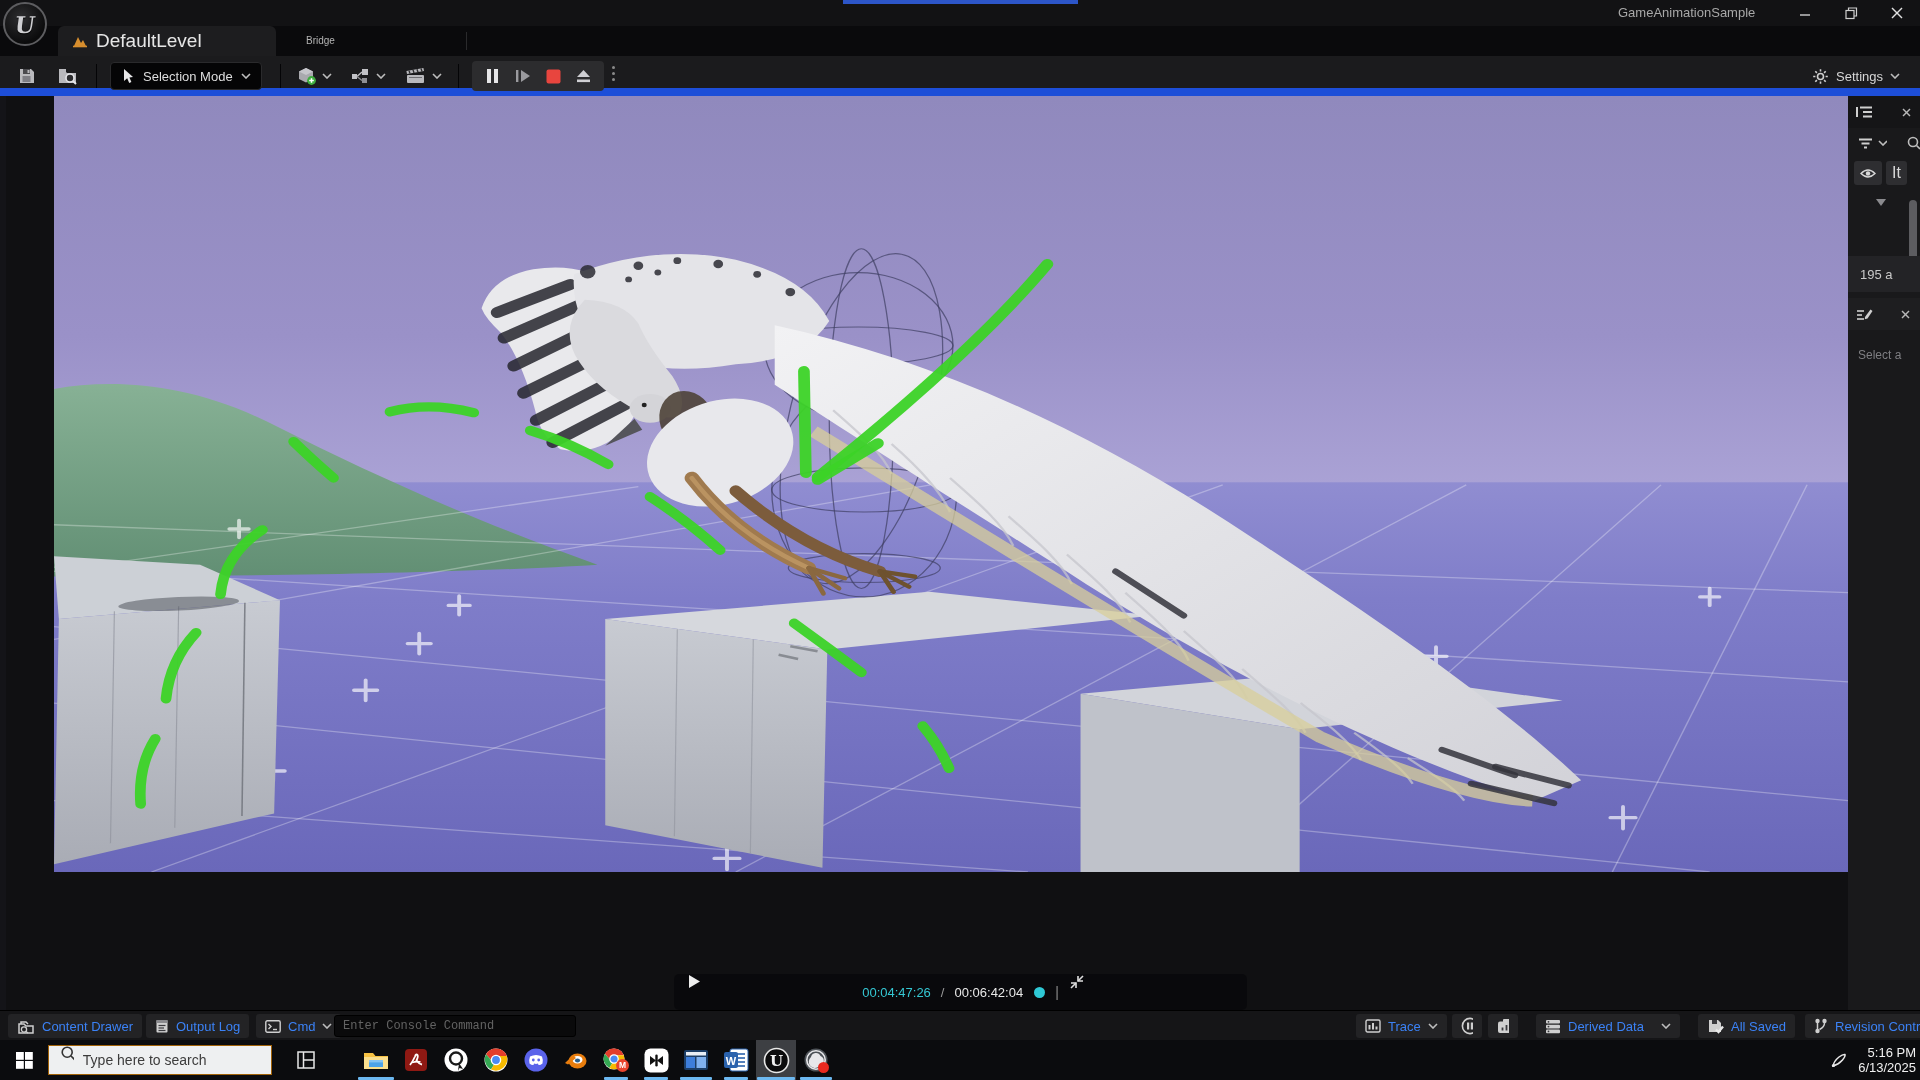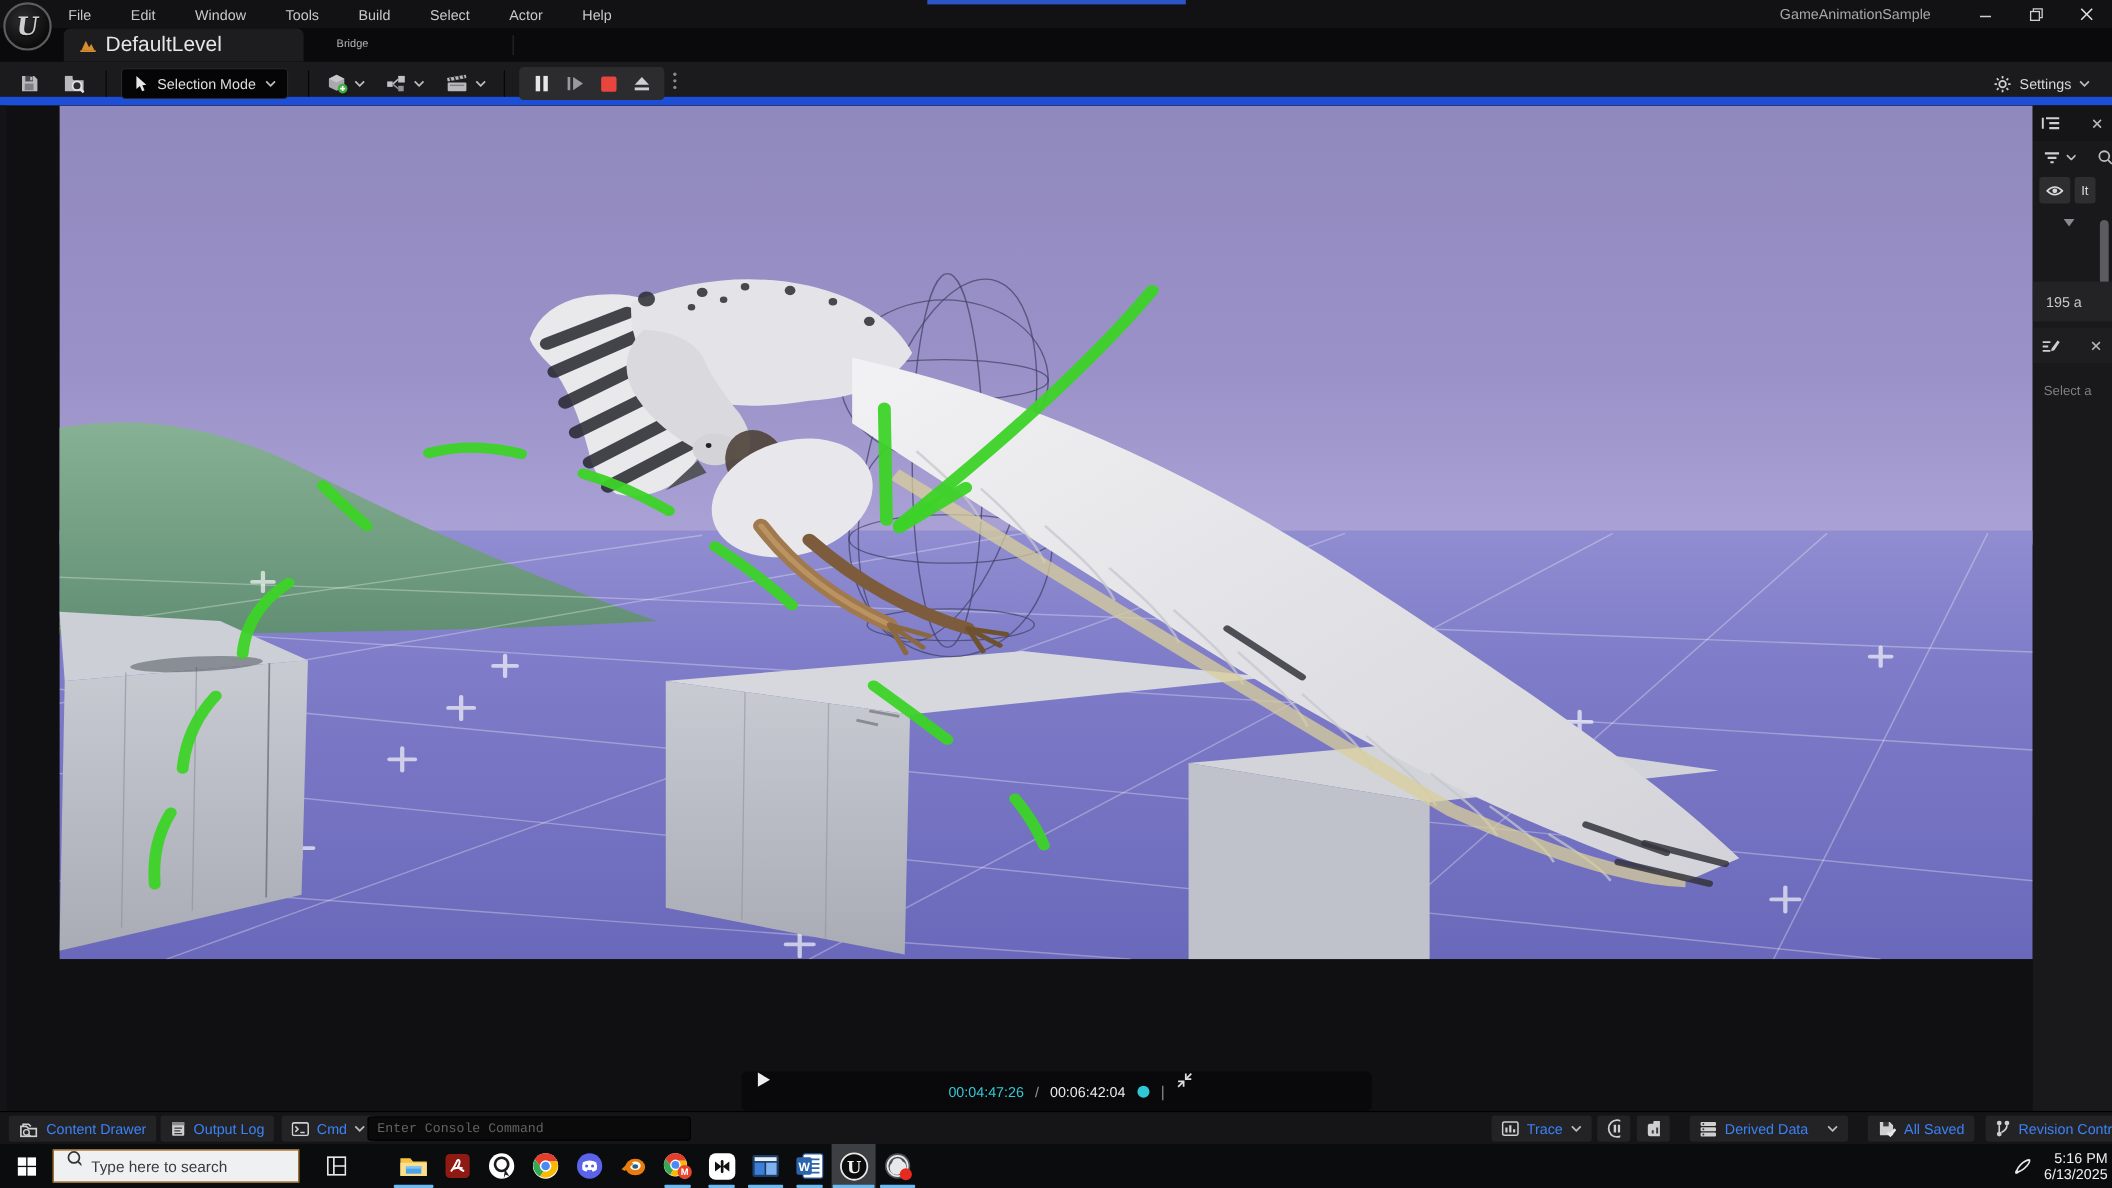--- a/index.html
+++ b/index.html
@@ -48,33 +48,33 @@
   .ptrack .rail { position:absolute; left:0; right:0; top:6px; height:3px; background:#7d7d85; opacity:.55; border-radius:2px; }
   .ptrack .fill { position:absolute; left:0; top:6px; height:3px; background:#2fc9d6; border-radius:2px; }
   .ptrack .knob { position:absolute; top:2px; width:11px; height:11px; margin-left:-5px; border-radius:50%; background:#2fc9d6; }
   .pdiv { color:#8a8a8a; font-size:14px; }
   .rpanel { position:absolute; right:0; top:0; width:72px; height:914px; background:#19191b; overflow:hidden; }
   .rp-row { position:relative; width:72px; }
   .rp-head { height:32px; background:#151517; display:flex; align-items:center; gap:6px; padding-left:8px; }
   .rp-filter { height:30px; display:flex; align-items:center; gap:6px; padding-left:10px; }
   .rp-eyerow { height:30px; display:flex; align-items:center; gap:4px; padding-left:6px; }
   .rp-tile { background:#2e2e31; border-radius:3px; height:24px; display:flex; align-items:center; justify-content:center; padding:0 6px; }
-  .rp-it { color:#d8d8d8; font-size:12px; }
+  .rp-it { color:#d8d8d8; font-size:16px; }
   .rp-exp { height:28px; display:flex; align-items:center; padding-left:28px; }
   .rp-scroll { position:absolute; right:3px; top:104px; width:8px; height:82px; background:#5c5c60; border-radius:4px; }
   .rp-count { position:absolute; left:0; top:160px; width:72px; height:36px; background:#232326;
               display:flex; align-items:center; padding-left:12px; color:#c9c9c9; font-size:13px; }
   .rp-dhead { position:absolute; left:0; top:202px; width:72px; height:32px; background:#1e1e20;
               display:flex; align-items:center; gap:8px; padding-left:8px; }
   .rp-hint { position:absolute; left:10px; top:252px; color:#7f7f83; font-size:12px; white-space:nowrap; }
   .statusbar { position:relative; height:30px; background:#151517; border-top:1px solid #000; }
   .sb-tile { position:absolute; top:3px; height:24px; background:#232325; border-radius:3px;
              display:flex; align-items:center; gap:7px; padding:0 9px; }
   .sb-label { color:#3b82f6; font-size:13px; white-space:nowrap; }
-  .console-input { position:absolute; left:334px; top:4px; width:294px; height:22px; background:#0a0a0b;
+  .console-input { position:absolute; left:334px; top:4px; width:242px; height:22px; background:#0a0a0b;
                    border:1px solid #000; border-radius:3px; color:#bbb; padding:0 8px;
                    font-family:"Liberation Mono", monospace; font-size:12px; }
   .console-input::placeholder { color:#636363; }
   .taskbar { position:relative; height:40px; background:#0b0c0e; display:flex; align-items:stretch; }
   .tb-start { width:48px; display:flex; align-items:center; justify-content:center; }
   .tb-search { position:relative; width:224px; margin:5px 0; background:#eef0f1; border:1px solid #a16207;
                display:flex; gap:9px; padding-left:12px; }
   .tb-search input { border:none; outline:none; background:transparent; font-size:14px; color:#222; width:220px;
                      font-family:"Liberation Sans", sans-serif; }
   .tb-search input::placeholder { color:#3c3c3c; }
@@ -86,30 +86,20 @@
   .chev { display:block; }
 </style>
 </head>
 <body>
 
 <div class="titlebar">
   <div class="top-progress"></div>
   <div class="ue-logo">
       <span>U</span>
     </div>
-  <div class="menu">
-    <span class="menu-item">File</span>
-    <span class="menu-item">Edit</span>
-    <span class="menu-item">Window</span>
-    <span class="menu-item">Tools</span>
-    <span class="menu-item">Build</span>
-    <span class="menu-item">Select</span>
-    <span class="menu-item">Actor</span>
-    <span class="menu-item">Help</span>
-  </div>
   <span class="win-title">GameAnimationSample</span>
   <div class="win-controls">
     <div class="win-btn">
       <svg width="12" height="12">
           <line x1="1" y1="8" x2="11" y2="8" stroke="#cfcfcf" stroke-width="1.4"></line>
         </svg>
     </div>
     <div class="win-btn">
       <svg width="13" height="13">
           <rect x="1" y="3.5" width="8" height="8" fill="none" stroke="#cfcfcf" stroke-width="1.2"></rect>

